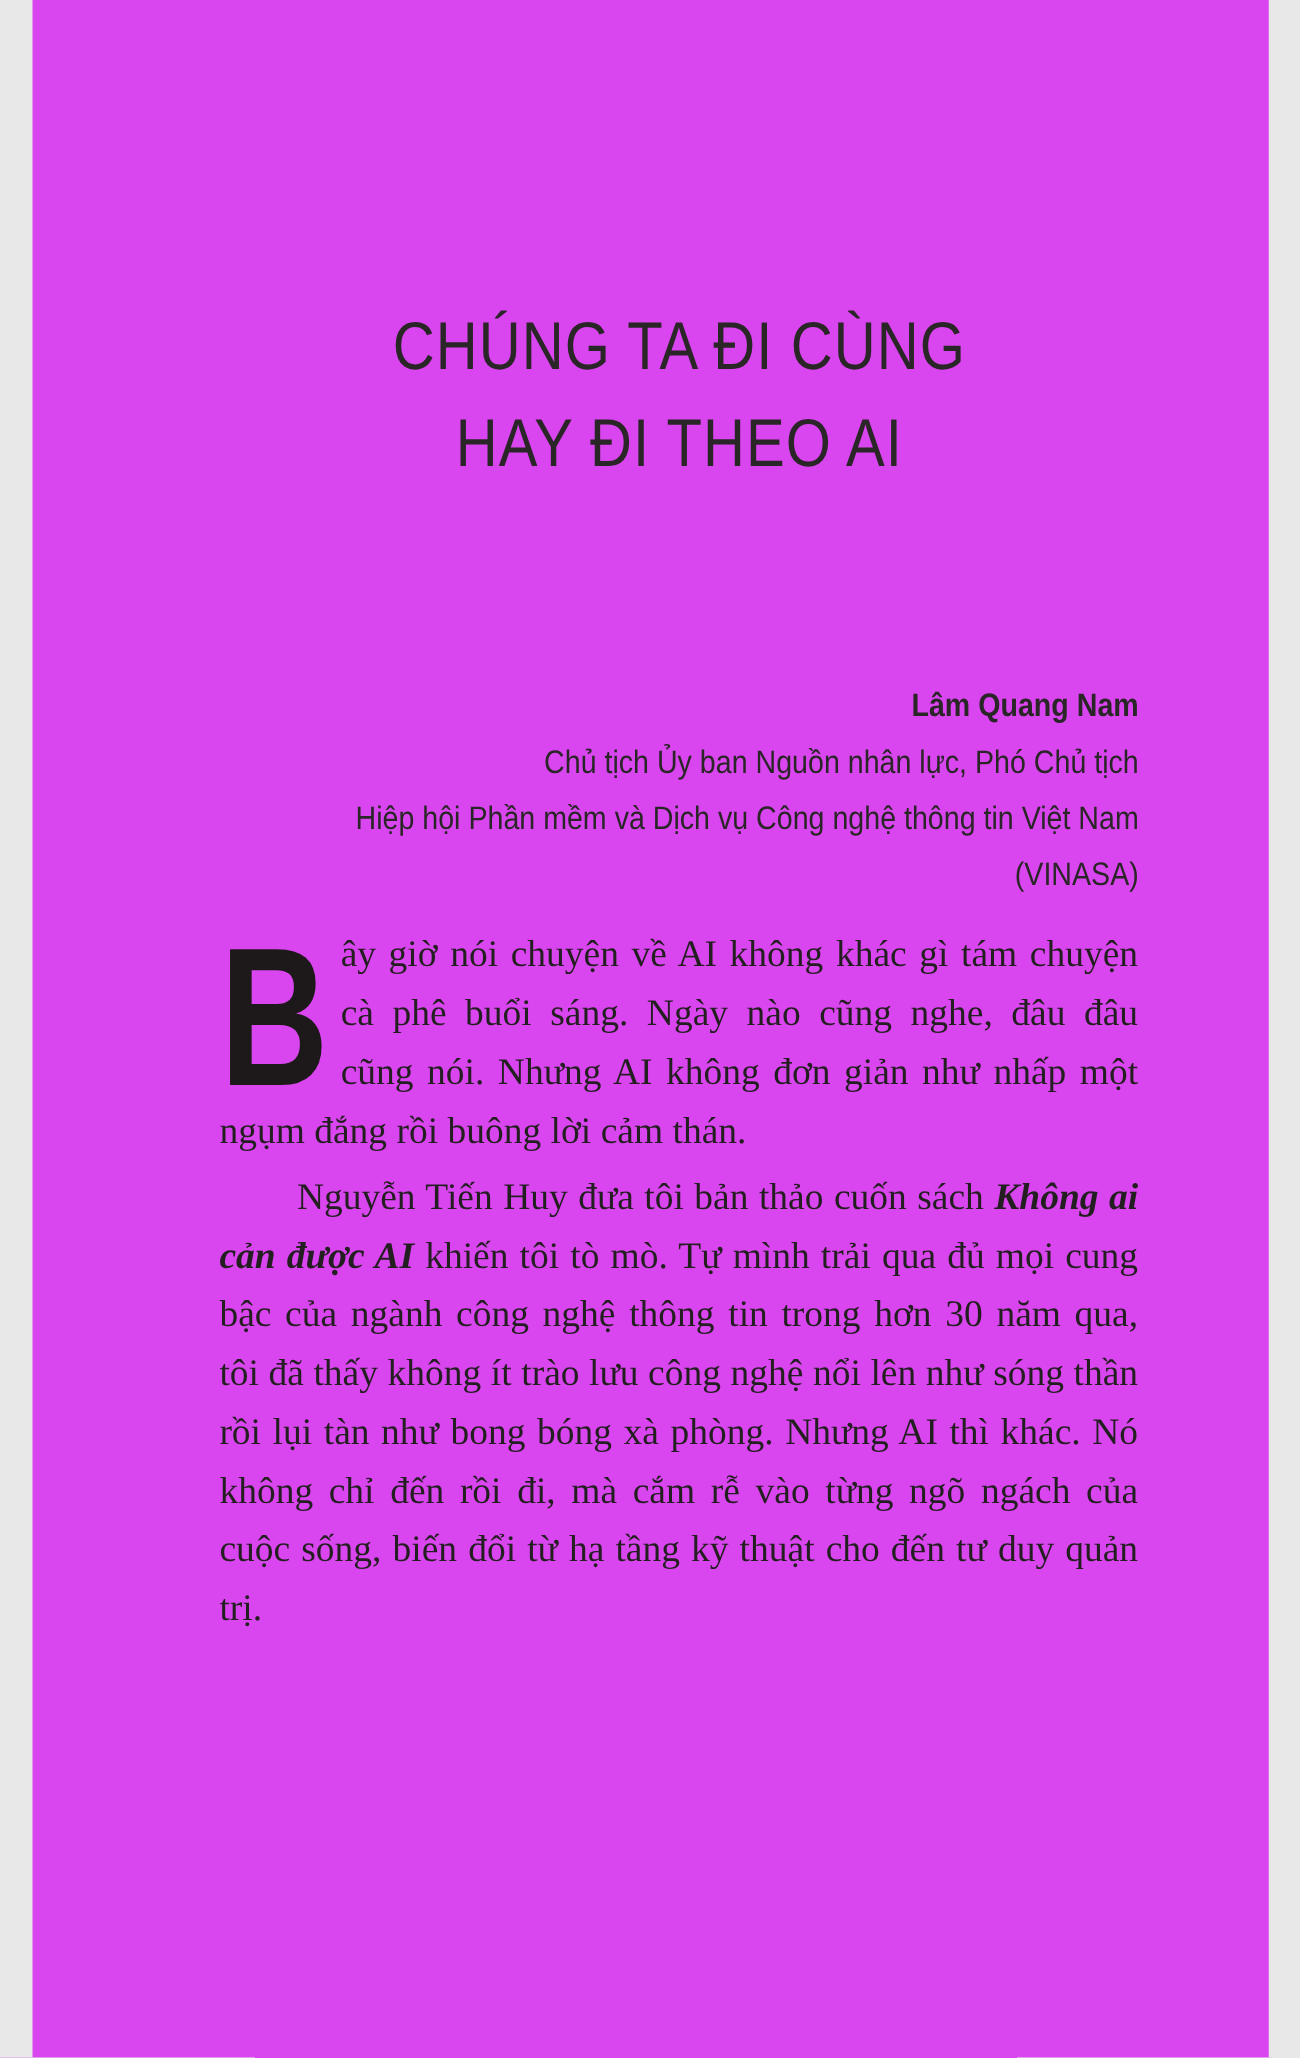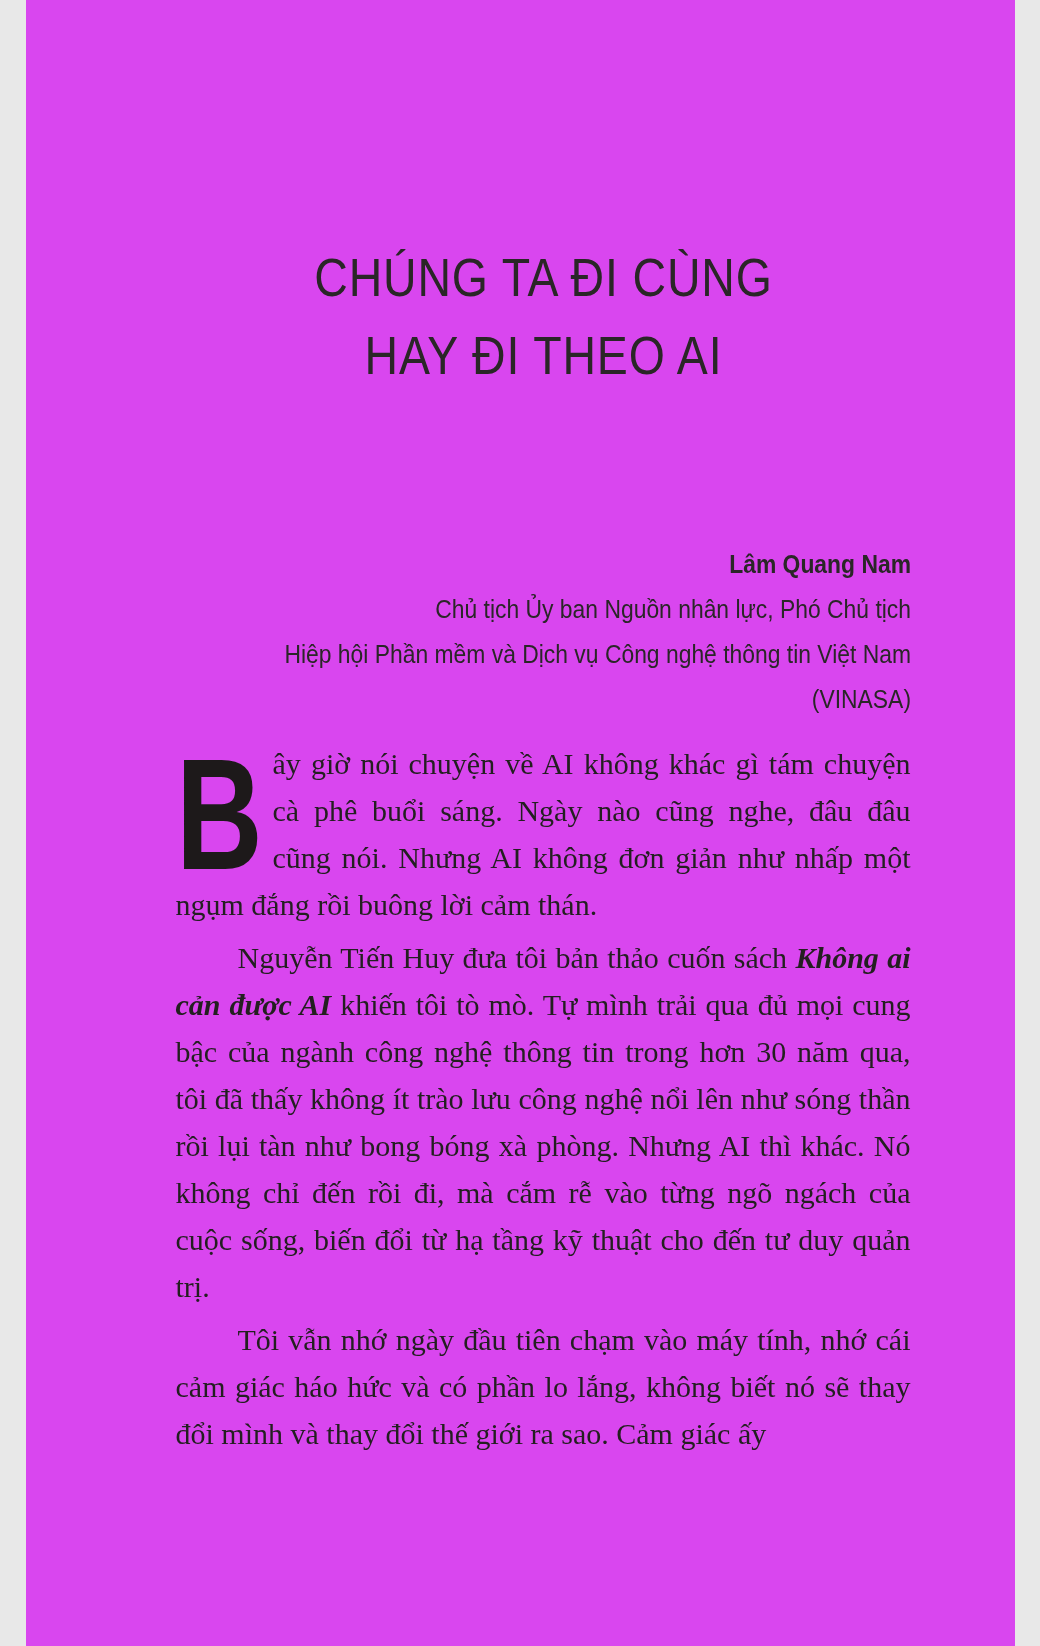--- a/index.html
+++ b/index.html
@@ -99,16 +99,15 @@
     <div>Chủ tịch Ủy ban Nguồn nhân lực, Phó Chủ tịch</div>
     <div>Hiệp hội Phần mềm và Dịch vụ Công nghệ thông tin Việt Nam</div>
     <div>(VINASA)</div>
   </div>
 
   <div class="body-text">
     <p><span class="drop-cap">B</span><span>ây giờ nói chuyện về AI không khác gì tám chuyện cà phê buổi sáng. Ngày nào cũng nghe, đâu đâu cũng nói. Nhưng AI không đơn giản như nhấp một ngụm đắng rồi buông lời cảm thán.</span></p>
 
     <p class="indented"><span>Nguyễn Tiến Huy đưa tôi bản thảo cuốn sách </span><span class="book-title-em">Không ai cản được AI</span><span> khiến tôi tò mò. Tự mình trải qua đủ mọi cung bậc của ngành công nghệ thông tin trong hơn 30 năm qua, tôi đã thấy không ít trào lưu công nghệ nổi lên như sóng thần rồi lụi tàn như bong bóng xà phòng. Nhưng AI thì khác. Nó không chỉ đến rồi đi, mà cắm rễ vào từng ngõ ngách của cuộc sống, biến đổi từ hạ tầng kỹ thuật cho đến tư duy quản trị.</span></p>
 
-    <p class="indented"><span>Tôi vẫn nhớ ngày đầu tiên chạm vào máy tính, nhớ cái cảm giác háo hức và có phần lo lắng, không biết nó sẽ thay đổi mình và thay đổi thế giới ra sao. Cảm giác ấy</span></p>
   </div>
 
 </div>
 
 </body></html>

